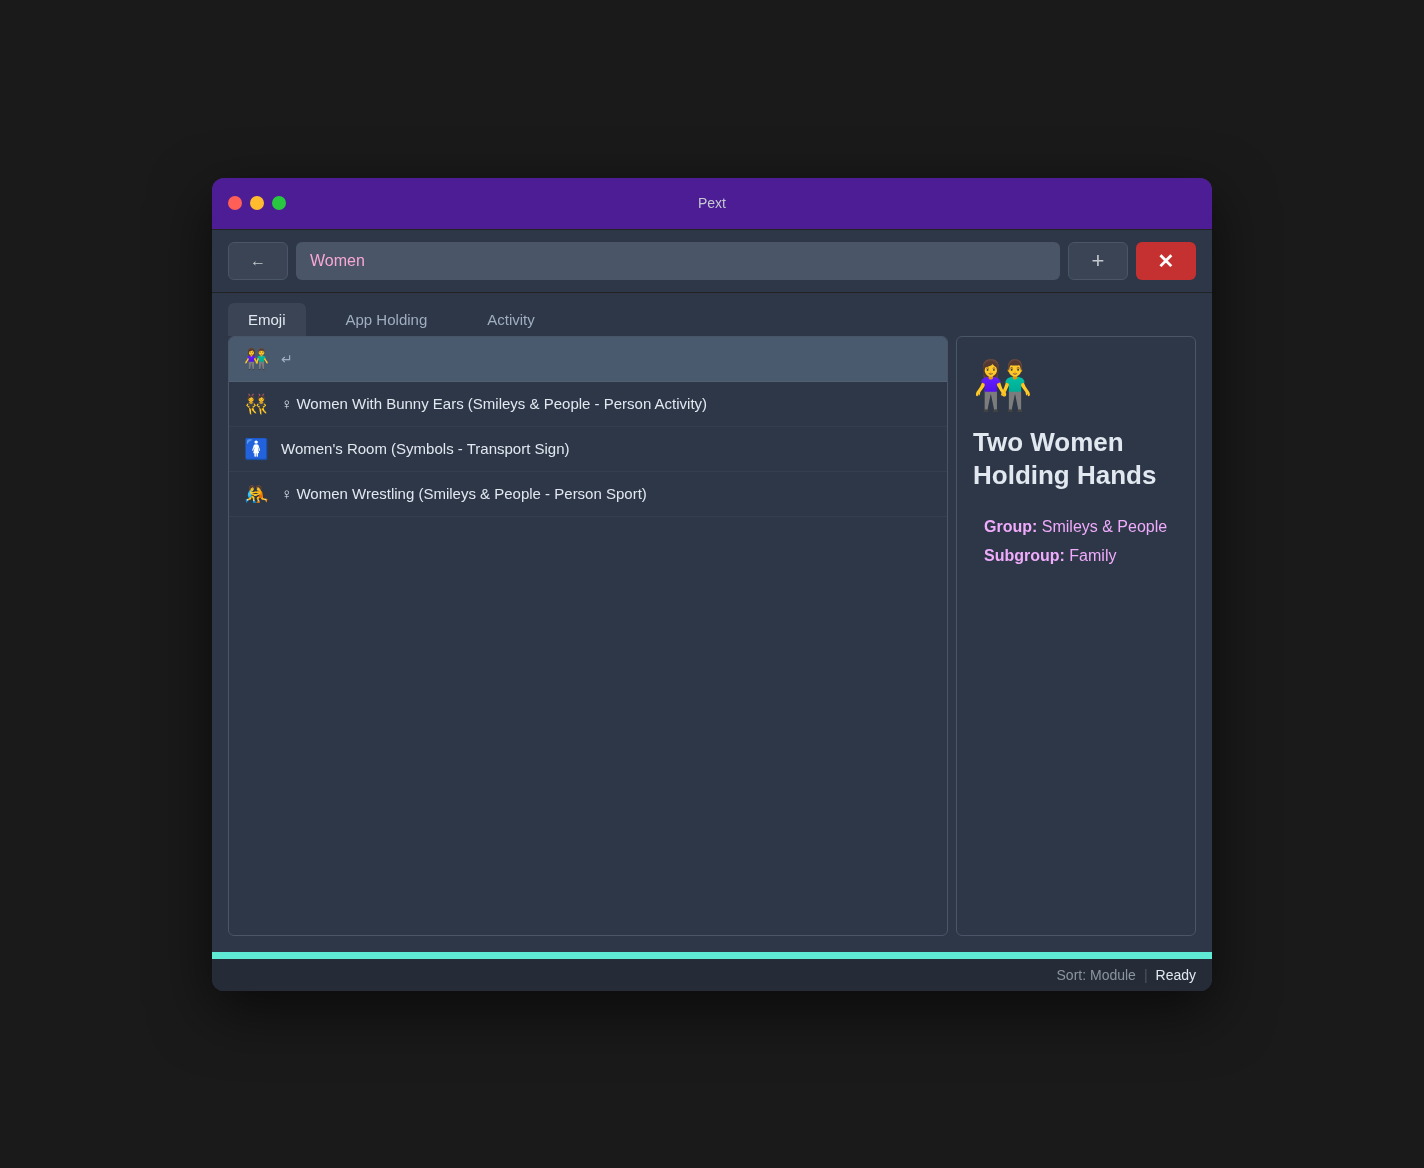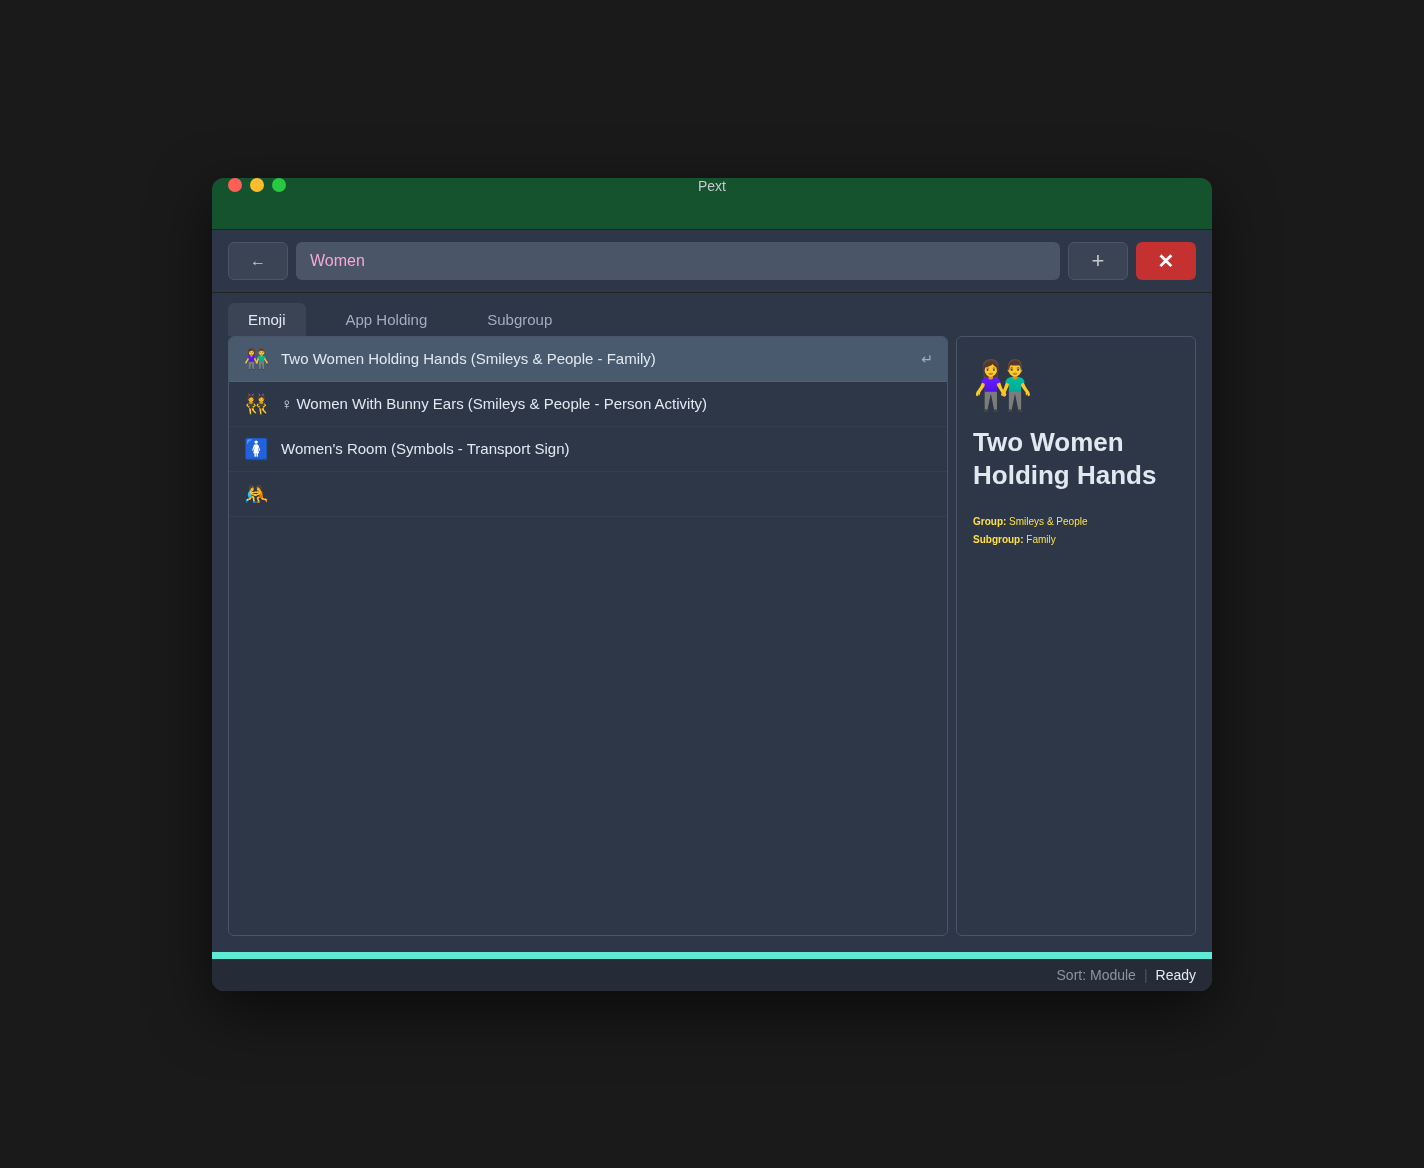--- a/index.html
+++ b/index.html
@@ -16,23 +16,24 @@
 
     .window {
       width: 1000px;
       background: #2d3748;
       border-radius: 12px;
       overflow: hidden;
       box-shadow: 0 20px 60px rgba(0,0,0,0.6);
     }
 
     .titlebar {
-      background: #14532d;
+      background: #4c1d95;
       height: 52px;
       display: flex;
+      align-items: center;
       justify-content: center;
       position: relative;
       border-bottom: 1px solid #222;
     }
 
     .window-controls {
       position: absolute;
       left: 16px;
       display: flex;
       gap: 8px;
@@ -212,23 +213,24 @@
 
     .detail-title {
       color: #e2e8f0;
       font-size: 26px;
       font-weight: bold;
       line-height: 1.3;
       margin-bottom: 20px;
     }
 
     .detail-meta {
-      color: #fde047;
-      font-size: 10px;
+      color: #f0abfc;
+      font-size: 16px;
       line-height: 1.8;
+      margin-left: 11px;
     }
 
     .detail-meta .label {
       font-weight: bold;
     }
 
     .statusbar {
       background: #252c38;
       padding: 8px 16px;
       display: flex;
@@ -265,41 +267,41 @@
   <div class="toolbar">
     <button class="back-btn">←</button>
     <input class="search-input" type="text" value="Women" placeholder="Search..." style="">
     <button class="add-btn">+</button>
     <button class="close-btn">✕</button>
   </div>
 
   <div class="tabs">
     <button class="tab active">Emoji</button>
     <button class="tab">App Holding</button>
-    <button class="tab">Subgroup</button>
+    <button class="tab">Activity</button>
   </div>
 
   <div class="content-area">
 
     <div class="results-panel">
       <div class="result-item selected">
         <span class="emoji-icon">👫</span>
-        <span class="item-text">Two Women Holding Hands (Smileys &amp; People - Family)</span>
         <span class="enter-icon">↵</span>
       </div>
       <div class="result-item">
         <span class="emoji-icon">👯</span>
         <span class="item-text">♀ Women With Bunny Ears (Smileys &amp; People - Person Activity)</span>
       </div>
       <div class="result-item">
         <span class="emoji-icon">🚺</span>
         <span class="item-text">Women's Room (Symbols - Transport Sign)</span>
       </div>
       <div class="result-item">
         <span class="emoji-icon">🤼</span>
+        <span class="item-text">♀ Women Wrestling (Smileys &amp; People - Person Sport)</span>
       </div>
     </div>
 
     <div class="detail-panel">
       <div class="detail-emoji">👫</div>
       <div class="detail-title">Two Women Holding Hands</div>
       <div class="detail-meta">
         <div>
           <span class="label">Group:</span>
           <span>Smileys &amp; People</span>

